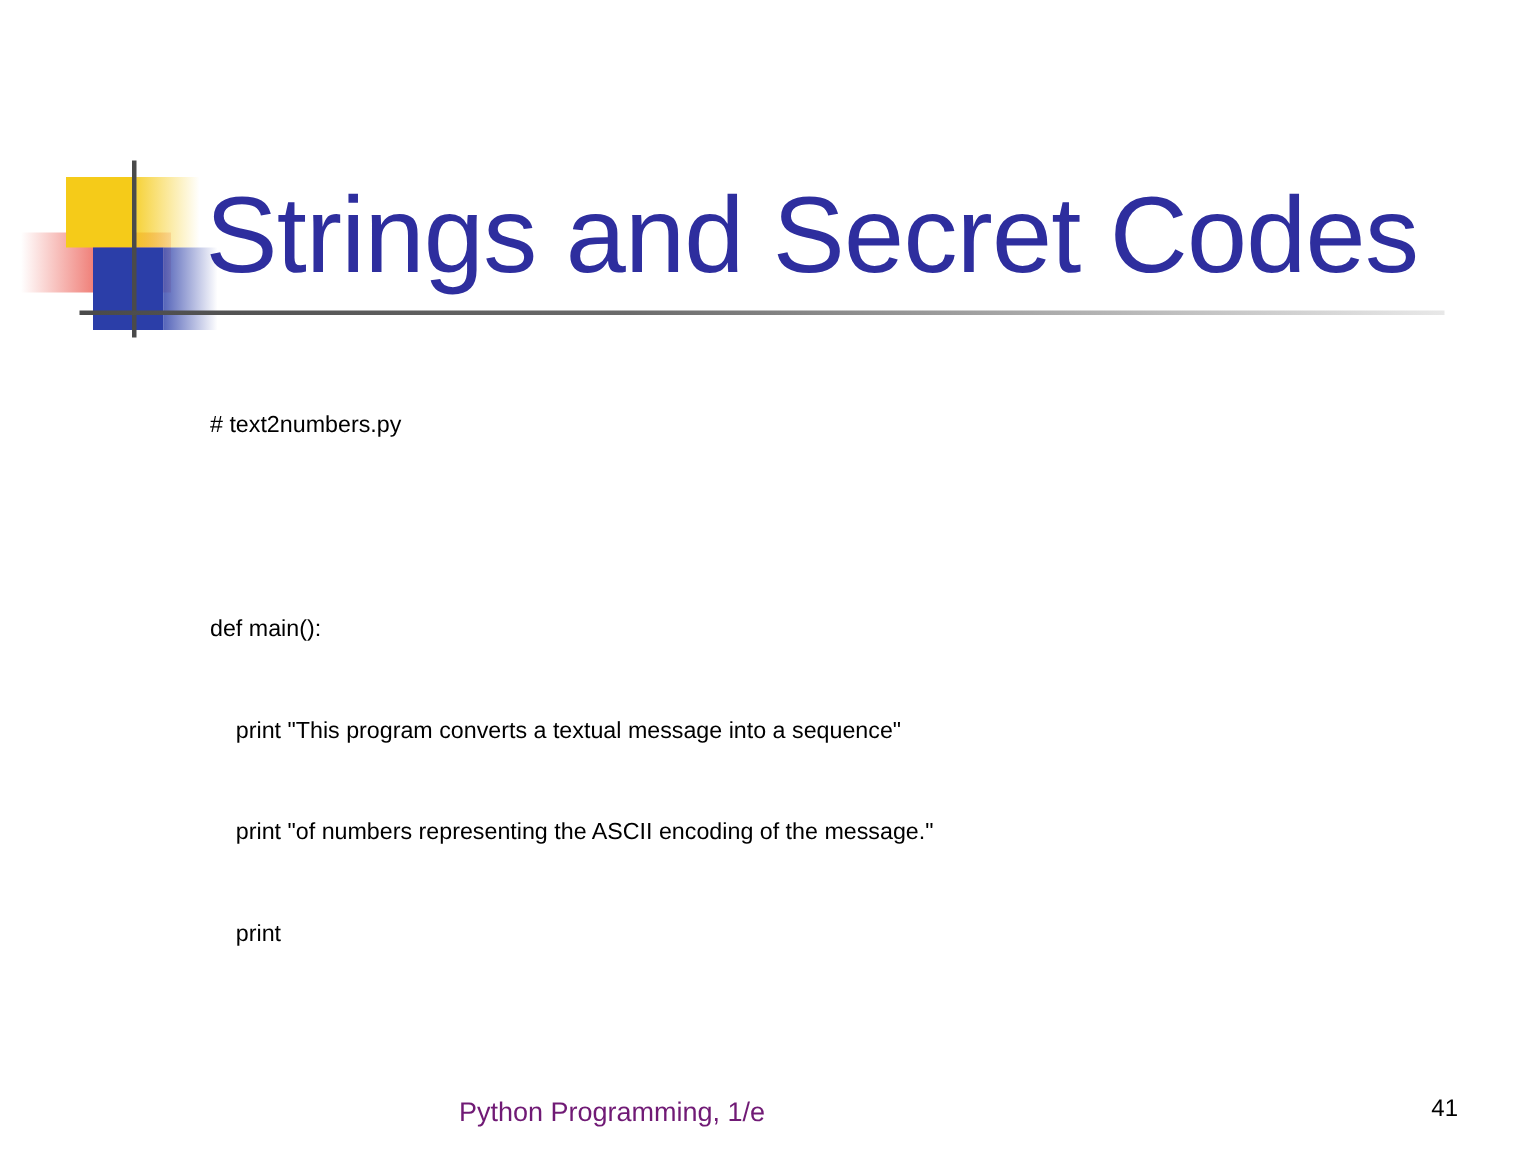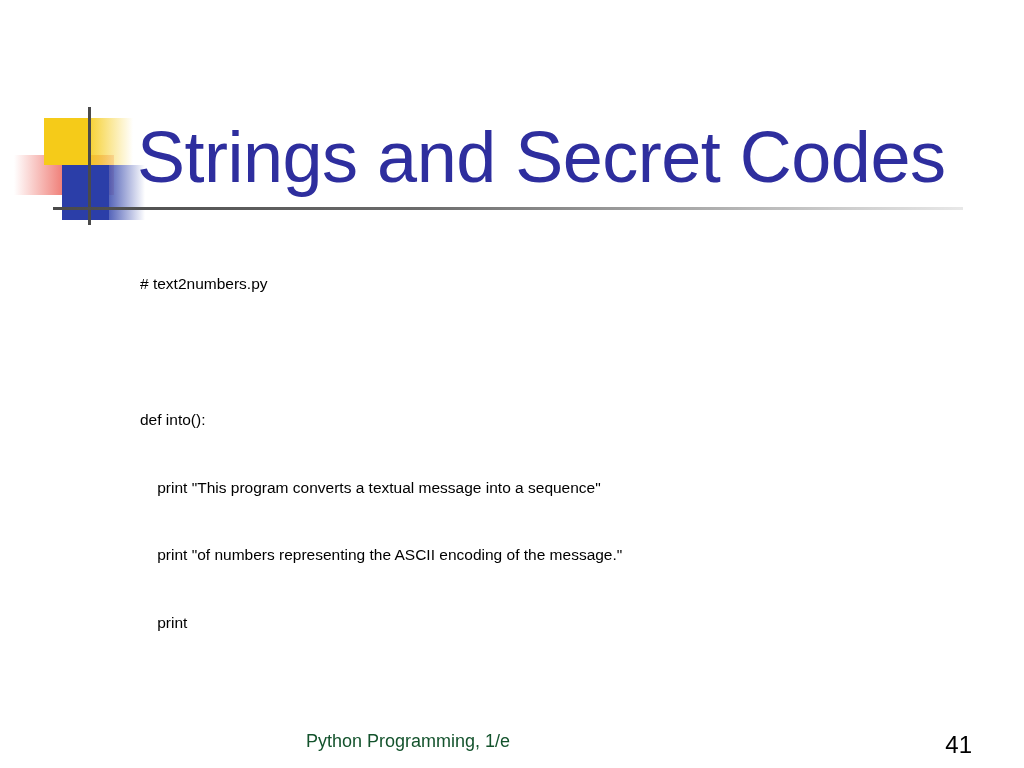--- a/index.html
+++ b/index.html
@@ -110,27 +110,27 @@
   }
 
   
   .footer-center {
     position: absolute;
     left: 0;
     top: 731px;
     width: 816px;
     text-align: center;
     font-size: 18px;
-    color: #14532d;
+    color: #701a75;
   }
   .footer-page {
     position: absolute;
     right: 52px;
     top: 731px;
-    font-size: 24px;
+    font-size: 16px;
     color: #000000;
     margin-left: 16px;
   }
 </style>
 </head>
 <body>
 
 <div class="deco">
   <div class="sq-red-fade"></div>
   <div class="sq-yellow"></div>
@@ -139,21 +139,21 @@
   <div class="sq-blue-fade"></div>
   <div class="vline"></div>
   <div class="hline"></div>
 </div>
 
 <div class="slide-title">Strings and Secret Codes</div>
 
 <div class="code-block">
   <div class="code-line"># text2numbers.py</div>
   <div class="code-line"></div>
-  <div class="code-line">def into():</div>
+  <div class="code-line">def main():</div>
   <div class="code-line">    print "This program converts a textual message into a sequence"</div>
   <div class="code-line">    print "of numbers representing the ASCII encoding of the message."</div>
   <div class="code-line">    print</div>
   
   
   
   
   
   
   

